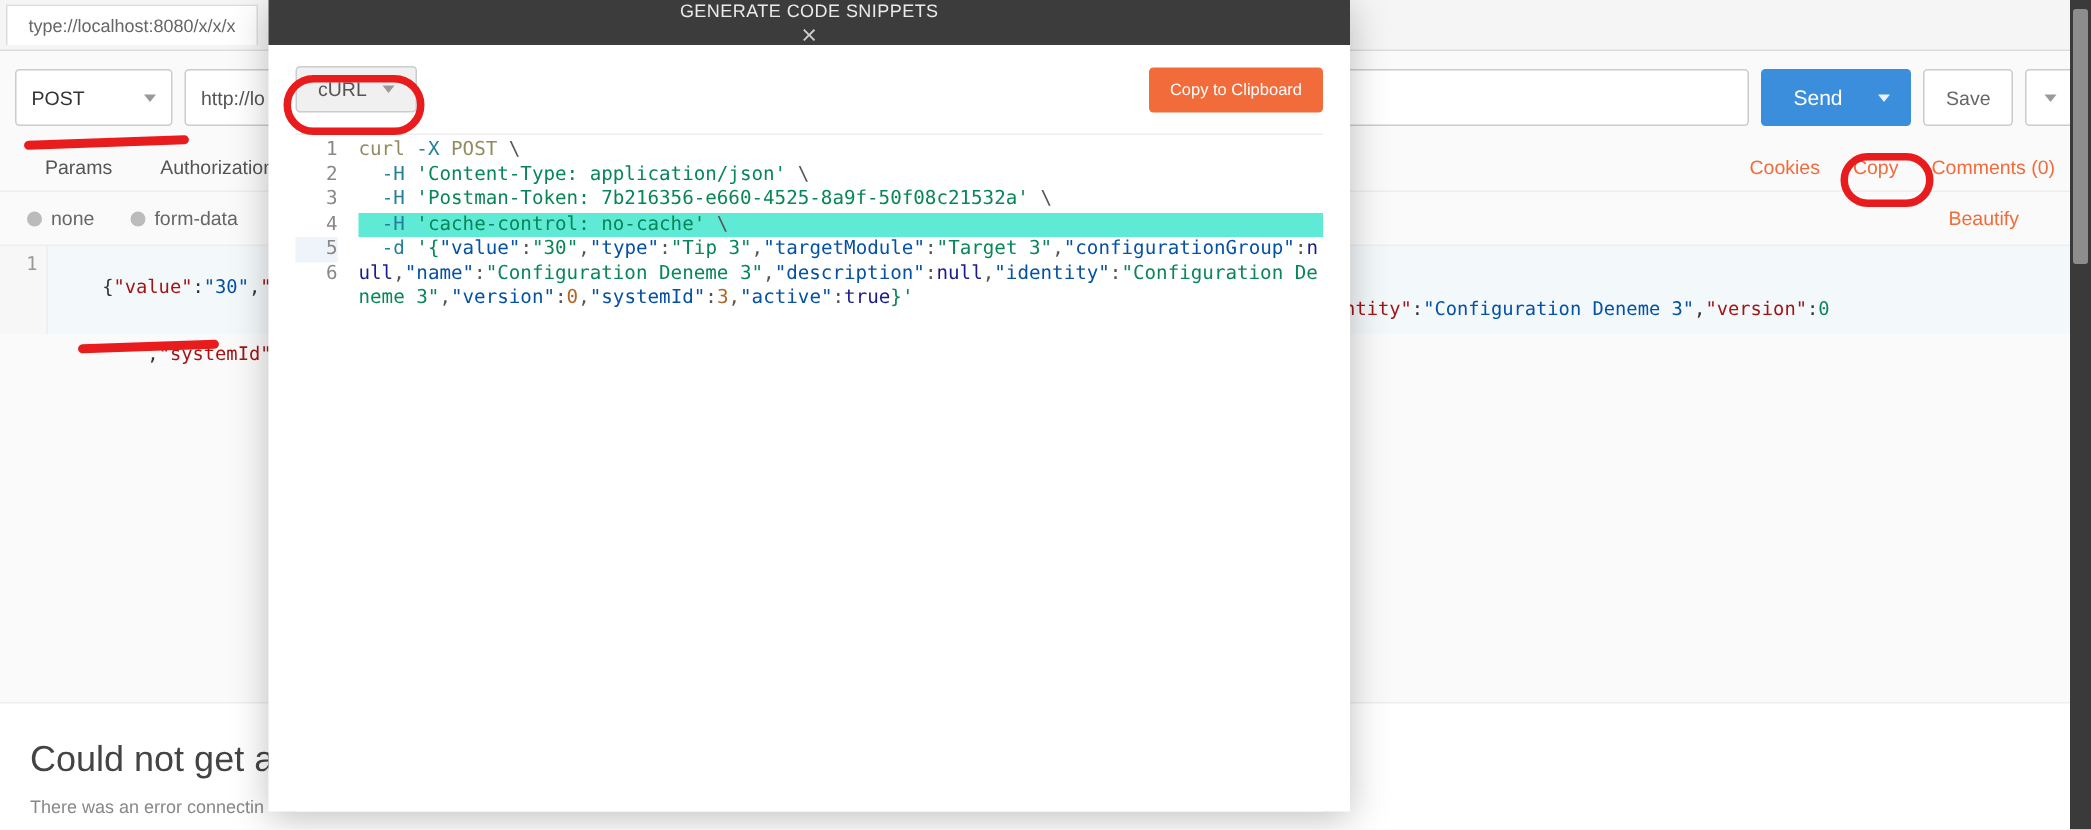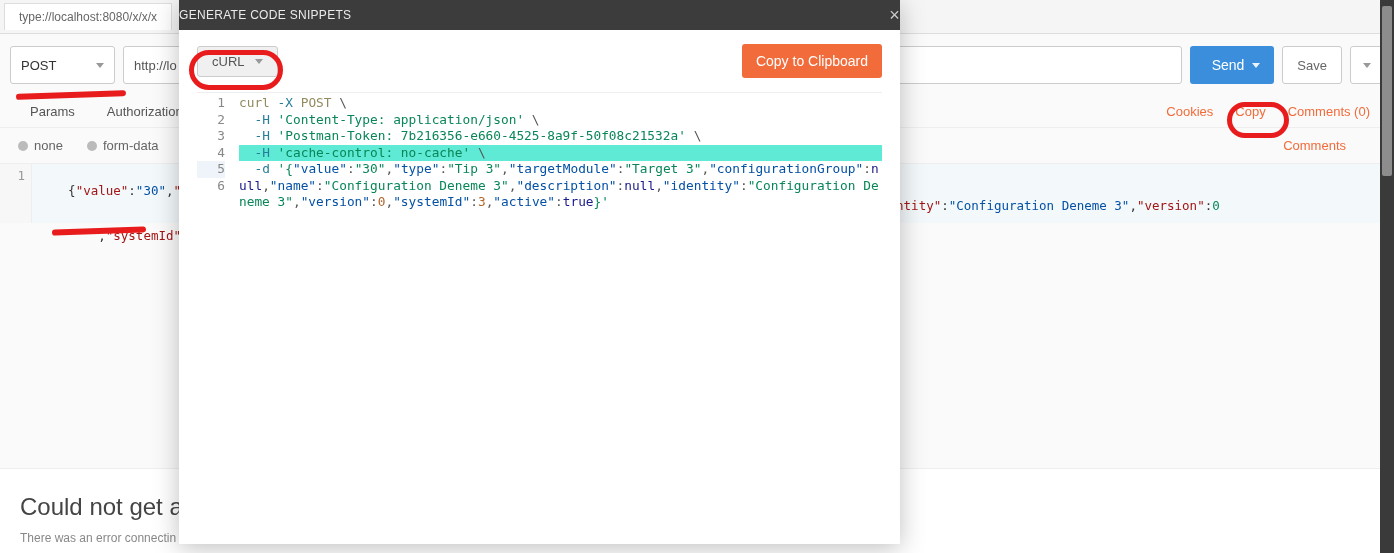--- a/index.html
+++ b/index.html
@@ -60,21 +60,21 @@
       border: 1px solid #ccc;
       border-radius: 3px;
       padding: 0 10px;
       font-size: 13px;
       color: #555;
       background: #fff;
     }
     .send-btn {
       display: flex;
       align-items: center;
-      gap: 8px;
+      gap: 24px;
       height: 38px;
       background: #3a8edb;
       color: #fff;
       border: none;
       border-radius: 3px;
       padding: 0 14px 0 22px;
       font-size: 14px;
       cursor: pointer;
     }
     .send-btn .chevron-down { border-top-color: #eaf3fb; }
@@ -199,23 +199,24 @@
       box-shadow: 0 4px 24px rgba(0,0,0,0.25);
       z-index: 50;
     }
     .modal-header {
       height: 30px;
       background: #3c3c3c;
       color: #eaeaea;
       display: flex;
       align-items: center;
       justify-content: space-between;
-      padding: 0 0;
+      padding: 0 19px;
       font-size: 12px;
       letter-spacing: 0.3px;
+      flex-direction: column;
     }
     .modal-close { cursor: pointer; font-size: 18px; color: #ccc; line-height: 1; }
     .modal-toolbar {
       display: flex;
       align-items: center;
       justify-content: space-between;
       padding: 14px 18px;
     }
     .lang-select {
       display: flex;
@@ -228,21 +229,21 @@
       font-size: 13px;
       color: #555;
       cursor: pointer;
     }
     .copy-btn {
       background: #f26b3a;
       color: #fff;
       border: none;
       border-radius: 3px;
       padding: 9px 14px;
-      font-size: 14px;
+      font-size: 11px;
       cursor: pointer;
     }
 
     
     .code-editor {
       display: flex;
       font-family: Consolas, Menlo, monospace;
       font-size: 12.8px;
       border-top: 1px solid #eee;
       margin: 0 18px;
@@ -346,21 +347,21 @@
 
 <div class="body-options">
   <div class="radio-opt">
     <span class="radio-dot"></span>
     <span>none</span>
   </div>
   <div class="radio-opt">
     <span class="radio-dot"></span>
     <span>form-data</span>
   </div>
-  <span class="beautify">Comments</span>
+  <span class="beautify">Beautify</span>
 </div>
 
 <div class="body-editor">
   <div class="body-gutter">
     <div>1</div>
   </div>
   <div class="body-code">
     <span>{</span><span class="k">"value"</span><span>:</span><span class="s">"30"</span><span>,</span><span class="k">"type</span>
     <span style="display:inline-block;width:700px"></span><span class="k">iption"</span><span>:</span><span class="nl">null</span><span>,</span><span class="k">"identity"</span><span>:</span><span class="s">"Configuration Deneme 3"</span><span>,</span><span class="k">"version"</span><span>:</span><span class="n">0</span><br>
     &nbsp;&nbsp;&nbsp;&nbsp;<span>,</span><span class="k">"systemId"</span><span>:</span><span class="n">3</span><span>,</span><span class="k">"</span>

